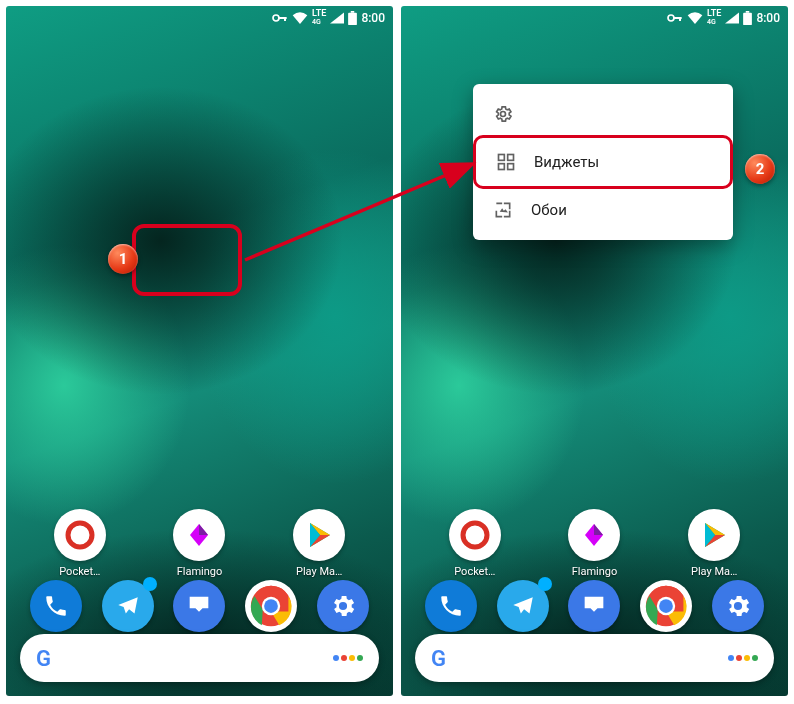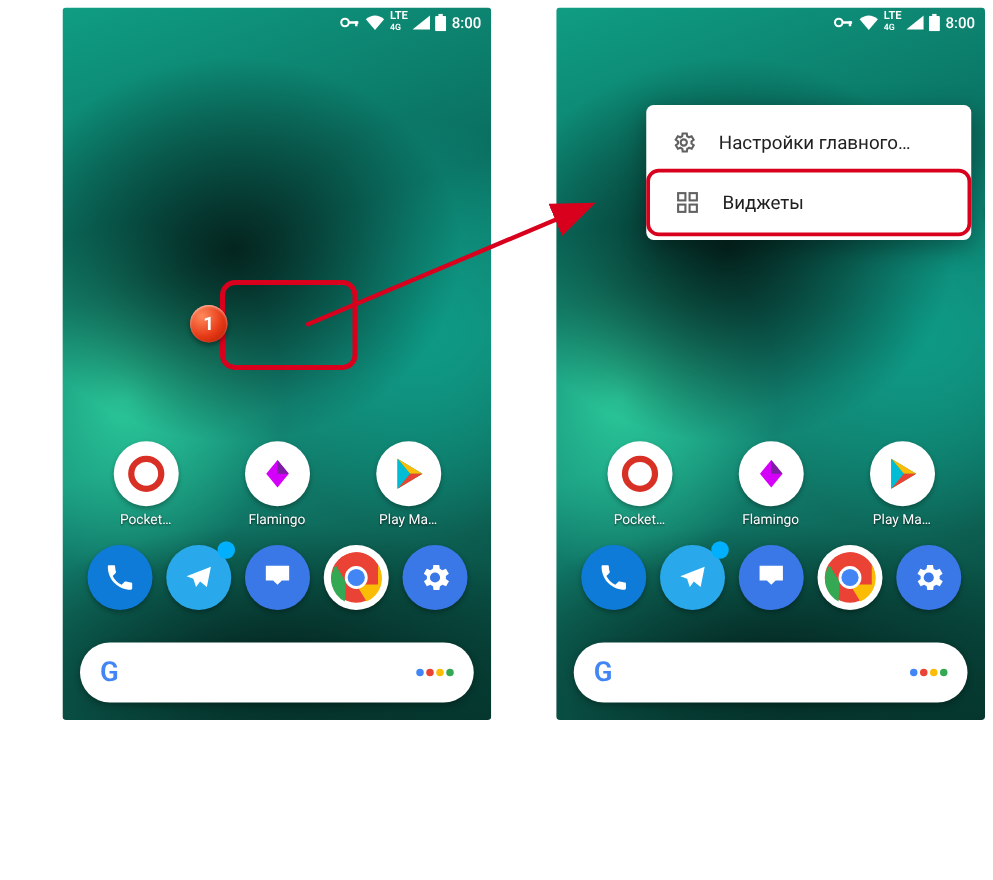--- a/index.html
+++ b/index.html
@@ -11,53 +11,52 @@
   position: relative;
 }
 .container {
   display: flex;
   gap: 8px;
   padding: 6px;
   position: relative;
 }
 .phone {
   width: 388px;
-  height: 570px;
+  height: 690px;
   position: relative;
   border-radius: 3px;
   overflow: hidden;
   background:
     radial-gradient(ellipse 260px 220px at 40% 34%, #04251f 0%, rgba(4,37,31,0) 70%),
     radial-gradient(ellipse 180px 200px at 15% 55%, #2bc99a 0%, rgba(43,201,154,0) 70%),
     radial-gradient(ellipse 200px 240px at 85% 45%, #0d9a86 0%, rgba(13,154,134,0) 70%),
     radial-gradient(ellipse 300px 140px at 50% 92%, #042822 0%, rgba(4,40,34,0) 80%),
     linear-gradient(160deg, #0f9d83 0%, #0a6d5f 35%, #148b78 55%, #0b5a4d 80%, #053a31 100%);
-  margin-left: 44px;
 }
 .status-bar {
   height: 24px;
   display: flex;
   align-items: center;
   justify-content: flex-end;
   padding: 0 8px;
   gap: 4px;
   color: #fff;
   font-size: 12px;
   font-weight: 500;
 }
 .status-icon { display:inline-flex; align-items:center; }
 .lte { font-size: 9px; line-height: 9px; font-weight: 600; }
 .lte div:last-child { font-size: 7px; }
 .apps {
   position: absolute;
-  bottom: 88px;
+  bottom: 64px;
   left: 0; right: 0;
   display: flex;
   flex-direction: column;
-  gap: 14px;
+  gap: 2px;
   padding: 0 14px;
 }
 .app-row {
   display: flex;
   justify-content: space-around;
   align-items: flex-start;
 }
 .app {
   display: flex;
   flex-direction: column;
@@ -320,33 +319,41 @@
     </div>
 
     <div class="ctx-menu">
       <div class="ctx-item">
         <span class="ctx-icon">
           <svg width="20" height="20" viewBox="0 0 24 24" fill="none" stroke="#616161" stroke-width="2">
               <circle cx="12" cy="12" r="3"></circle>
               <path d="M19.4 13l.1-1-.1-1 2.1-1.6-2-3.4-2.5 1a7 7 0 0 0-1.7-1l-.4-2.6h-4l-.4 2.6a7 7 0 0 0-1.7 1l-2.5-1-2 3.4L6.5 11l-.1 1 .1 1-2.1 1.6 2 3.4 2.5-1a7 7 0 0 0 1.7 1l.4 2.6h4l.4-2.6a7 7 0 0 0 1.7-1l2.5 1 2-3.4z"></path>
             </svg>
         </span>
-        <span>Настройки главного…</span>
       </div>
       <div class="ctx-item highlight">
         <span class="ctx-icon">
           <svg width="20" height="20" viewBox="0 0 24 24" fill="none" stroke="#616161" stroke-width="2">
               <rect x="3" y="3" width="7" height="7"></rect>
               <rect x="14" y="3" width="7" height="7"></rect>
               <rect x="3" y="14" width="7" height="7"></rect>
               <rect x="14" y="14" width="7" height="7"></rect>
             </svg>
         </span>
         <span>Виджеты</span>
       </div>
+      <div class="ctx-item">
+        <span class="ctx-icon">
+          <svg width="20" height="20" viewBox="0 0 24 24" fill="none" stroke="#616161" stroke-width="2">
+              <path d="M4 4h7M13 4h7v7M20 13v7h-7M11 20H4v-7"></path>
+              <path d="M8 14l3-4 2 3 2-2 3 4z" fill="#616161" stroke="none"></path>
+            </svg>
+        </span>
+        <span>Обои</span>
+      </div>
     </div>
     <div class="marker" style="top:148px; left:344px;">
         <span>2</span>
       </div>
 
     <div class="apps">
       <div class="app-row">
         <div class="app">
           <div class="app-icon" style="background:#fff">
             <svg width="30" height="30" viewBox="0 0 30 30">

